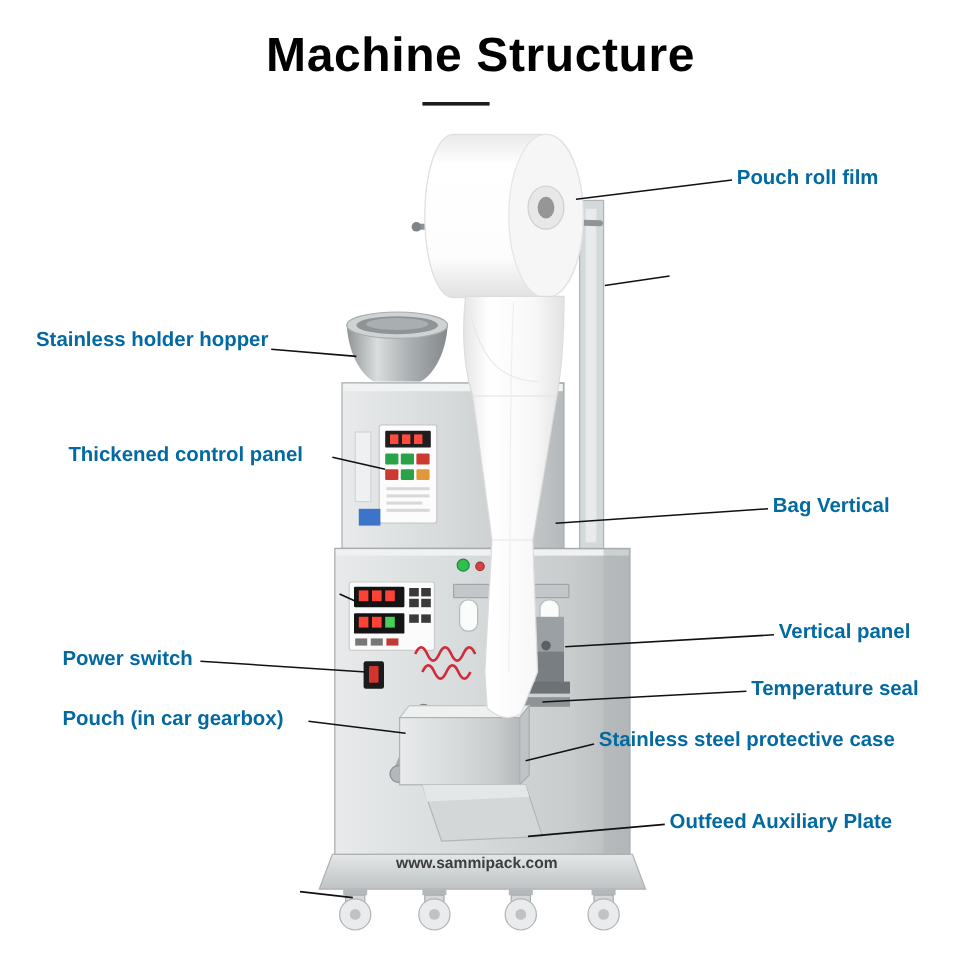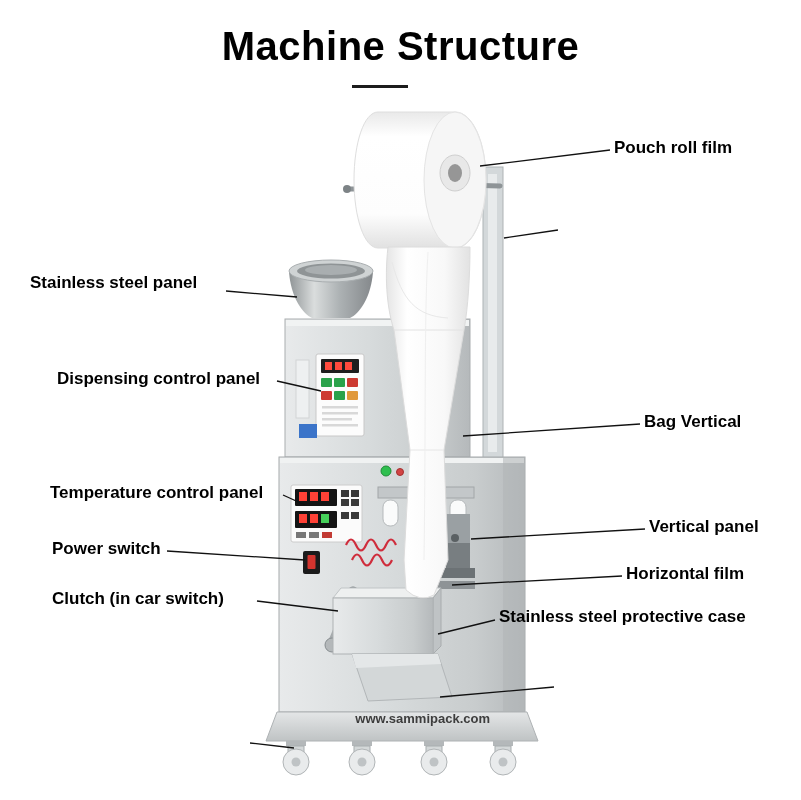--- a/index.html
+++ b/index.html
@@ -17,26 +17,26 @@
     text-align: center;
     font-size: 40px; font-weight: bold; color: #000;
     letter-spacing: 0.5px;
   }
   .title-underline {
     position: absolute; top: 85px; left: 352px;
     width: 56px; height: 3px; background: #1c1c1c;
   }
   .label {
     position: absolute;
-    font-size: 17px; font-weight: bold; color: #000000;
+    font-size: 17px; font-weight: bold; color: #0369a1;
     white-space: nowrap; line-height: 1.1;
   }
   .watermark {
     position: absolute; top: 711px; left: 330px; width: 160px;
-    text-align: right;
+    text-align: left;
     font-size: 13px; font-weight: bold; color: #3d3d3d;
   }
 </style>
 </head>
 <body>
 
 <div class="stage">
 
   <svg class="diagram" width="801" height="800" viewBox="0 0 801 800">
     <defs>
@@ -239,23 +239,23 @@
       <line x1="250" y1="743" x2="294" y2="748"></line>
     </g>
   </svg>
 
   <div class="title">Machine Structure</div>
   <div class="title-underline"></div>
 
   <div class="label" style="left:614px; top:139px">Pouch roll film</div>
   <div class="label" style="left:644px; top:413px">Bag Vertical</div>
   <div class="label" style="left:649px; top:518px">Vertical panel</div>
-  <div class="label" style="left:626px; top:565px">Horizontal film</div>
+  <div class="label" style="left:626px; top:565px">Temperature seal</div>
   <div class="label" style="left:499px; top:608px">Stainless steel protective case</div>
-
-  <div class="label" style="left:30px; top:274px">Stainless steel panel</div>
-  <div class="label" style="left:57px; top:370px">Dispensing control panel</div>
-  <div class="label" style="left:50px; top:484px">Temperature control panel</div>
+  <div class="label" style="left:558px; top:676px">Outfeed Auxiliary Plate</div>
+
+  <div class="label" style="left:30px; top:274px">Stainless holder hopper</div>
+  <div class="label" style="left:57px; top:370px">Thickened control panel</div>
   <div class="label" style="left:52px; top:540px">Power switch</div>
-  <div class="label" style="left:52px; top:590px">Clutch (in car switch)</div>
+  <div class="label" style="left:52px; top:590px">Pouch (in car gearbox)</div>
 
   <div class="watermark">www.sammipack.com</div>
 </div>
 
 </body></html>

